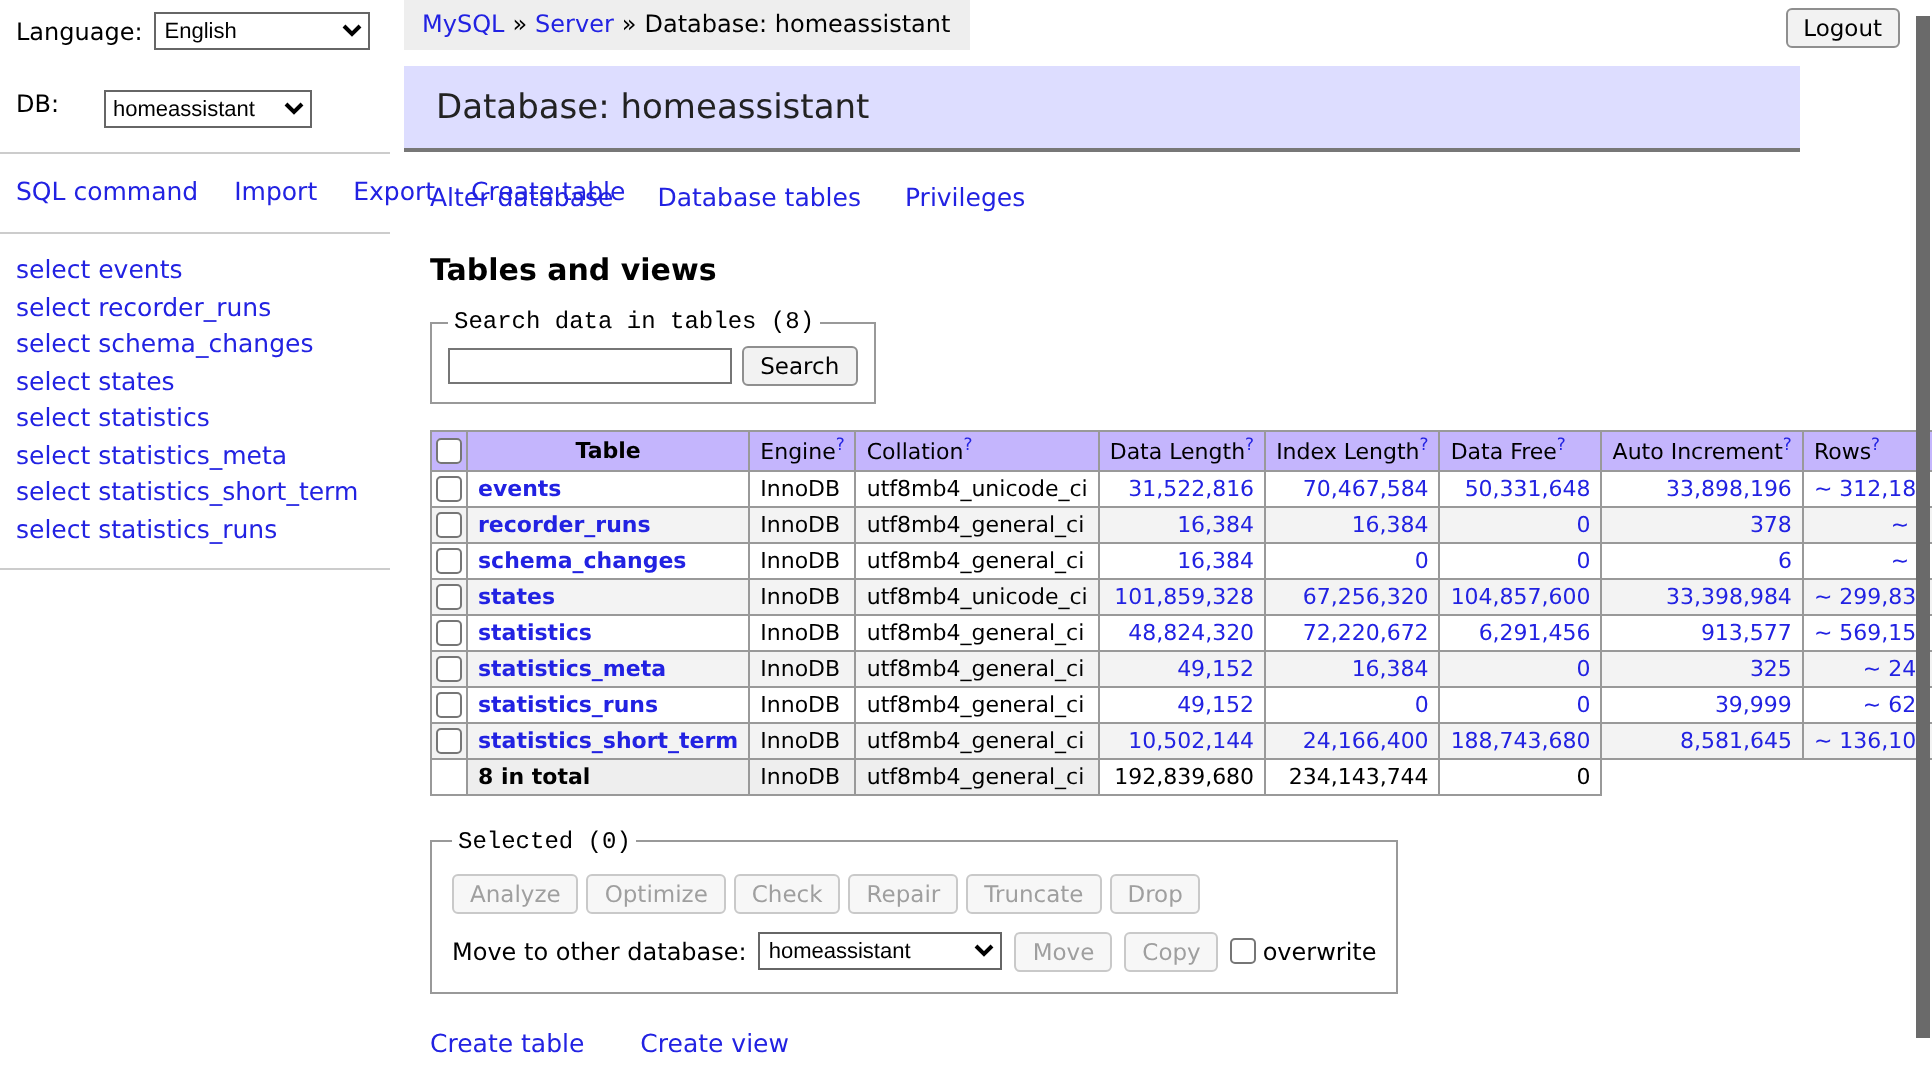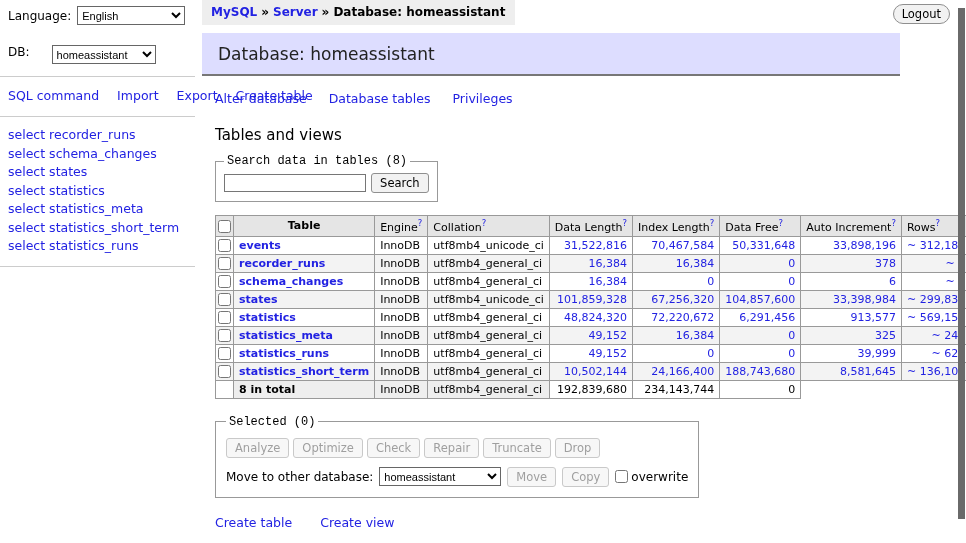--- a/index.html
+++ b/index.html
@@ -22,44 +22,44 @@
   .db-row { padding:16px 8px 12px 8px; font-size:12px; display:flex; align-items:flex-start; gap:22px; }
   .db-row select { width:104px; height:19px; font-size:11px; border:1px solid #666; background:#fff; }
   #sidebar hr { border:none; border-top:1px solid #ccc; margin:0; }
   .side-actions { padding:9px 8px 10px 8px; font-size:12.5px; line-height:1.6; width:190px; }
   .side-actions a { margin-right:18px; white-space:nowrap; }
   .side-tables { padding:9px 8px 10px 8px; font-size:12.5px; line-height:1.48; }
   .side-tables a { display:block; white-space:nowrap; }
 
   
   #main { position:absolute; left:202px; top:0; width:700px; }
-  .breadcrumb { display:inline-block; background:#eee; padding:5px 10px 6px 9px; font-size:12px;font-weight:bold; }
+  .breadcrumb { display:inline-block; background:#eee; padding:5px 10px 6px 9px; font-size:12px; }
   .breadcrumb .sep { color:#000; margin:0 4px; }
   h2.page-title {
     background:#ddf; border-bottom:2px solid #777; margin:8px 0 0 0;
     padding:11px 0 10px 16px; font-size:17px; font-weight:normal; color:#222; width:698px;
   }
   .subnav { margin:15px 0 0 13px; font-size:12.5px; }
   .subnav a { margin-right:22px; }
-  h3.section-heading { font-size:15px; font-weight:normal; margin:20px 0 0 13px; color:#000; }
+  h3.section-heading { font-size:15px; font-weight:bold; margin:20px 0 0 13px; color:#000; }
 
   fieldset { border:1px solid #999; margin:10px 0 0 13px; padding:4px 8px 8px 8px; display:inline-block; }
   fieldset legend { font-size:12px; padding:0 3px;font-family:Liberation Mono, monospace; }
   .search-fs input[type=text] { width:142px; height:18px; border:1px solid #767676; font-size:12px; padding:1px 3px; }
 
   .btn {
     background:#f2f2f2; border:1px solid #8f8f8f; border-radius:3px;
     font-size:11.5px; font-family:inherit; padding:2px 8px; color:#000; cursor:pointer;
   }
   .btn:disabled { color:#9f9f9f; border-color:#c9c9c9; background:#f7f7f7; cursor:default; }
 
   
   table.db-tables { border-collapse:collapse; margin:13px 0 0 13px; font-size:11px; }
   table.db-tables th, table.db-tables td { border:1px solid #999; padding:2px 5px; height:15px; white-space:nowrap; }
-  table.db-tables thead th, table.db-tables thead td { background:#e5e5e5; font-weight:normal; text-align:left; }
+  table.db-tables thead th, table.db-tables thead td { background:#c4b5fd; font-weight:normal; text-align:left; }
   table.db-tables thead th.col-table { font-weight:bold; text-align:center; min-width:112px; }
   table.db-tables sup.help { color:#2222e2; font-size:8.5px; cursor:pointer; }
   table.db-tables td.c-check, table.db-tables th.c-check { text-align:center; padding:1px 2px; width:18px; }
   table.db-tables th.c-name { text-align:left; font-weight:bold; }
   table.db-tables td.c-num { text-align:right; min-width:62px; }
   table.db-tables td.c-num a { display:block; }
   table.db-tables td.c-dl { min-width:68px; }
   table.db-tables td.c-il { min-width:70px; }
   table.db-tables td.c-df { min-width:60px; }
   table.db-tables td.c-ai { min-width:88px; }
@@ -75,21 +75,21 @@
   .selected-fs .btn-row { margin-top:2px; }
   .selected-fs .btn-row .btn { margin-right:4px; }
   .move-row { margin-top:9px; font-size:12px; display:flex; align-items:center; gap:6px; }
   .move-row select { width:122px; height:19px; font-size:11px; border:1px solid #666; background:#fff; }
   .move-row label { display:flex; align-items:center; gap:3px; font-size:12px; }
 
   .links-row { margin:17px 0 0 13px; font-size:12.5px; }
   .links-row a { margin-right:28px; }
 
   
-  .logout-btn { position:absolute; top:4px; right:16px;border-radius:10px; }
+  .logout-btn { position:absolute; top:4px; right:16px; }
 
   
   .scrollbar-thumb { position:absolute; right:1px; top:8px; width:7px; height:511px; background:#6a6a6a; }
 </style>
 </head>
 <body>
 
 <div id="sidebar">
   <div class="lang-row">
     <span>Language:</span>
@@ -100,20 +100,21 @@
   <div class="db-row">
     <span>DB:</span>
     <select>
       <option>homeassistant</option>
     </select>
   </div>
   <hr>
   <div class="side-actions" id="side-actions"><a>SQL command</a><a>Import</a><a>Export</a><a>Create table</a></div>
   <hr>
   <div class="side-tables" id="side-tables">
+      <a>select events</a>
       <a>select recorder_runs</a>
       <a>select schema_changes</a>
       <a>select states</a>
       <a>select statistics</a>
       <a>select statistics_meta</a>
       <a>select statistics_short_term</a>
       <a>select statistics_runs</a>
     </div>
   <hr>
 </div>

